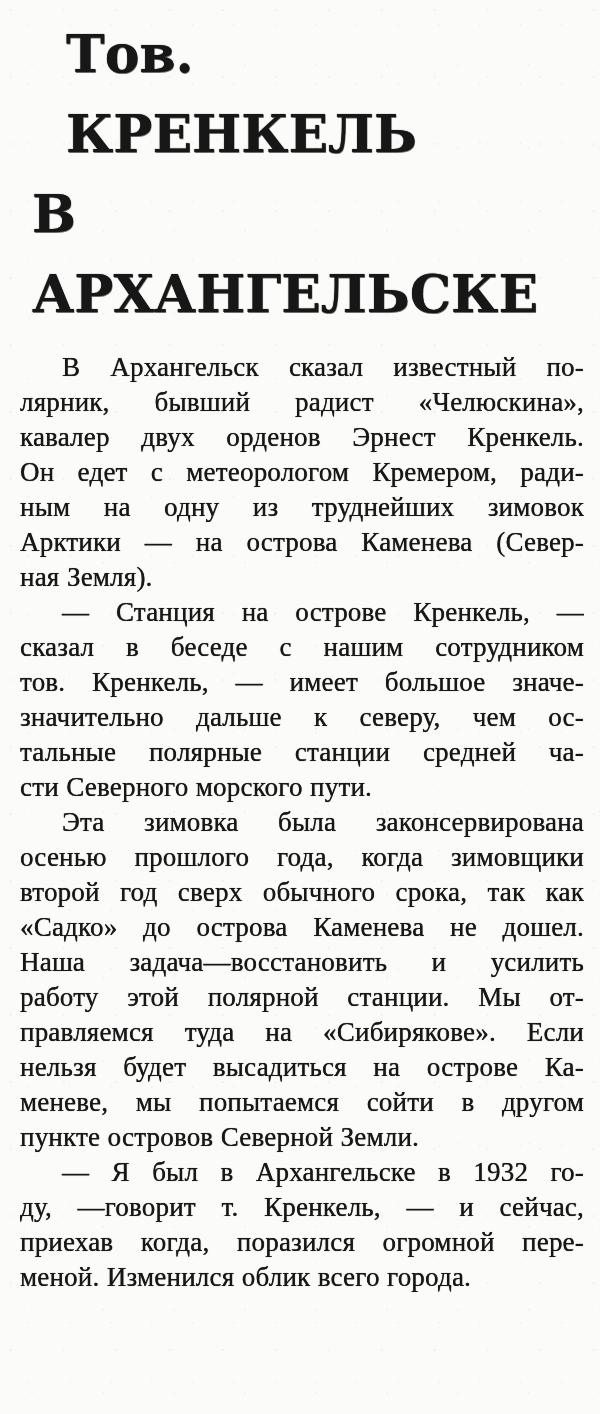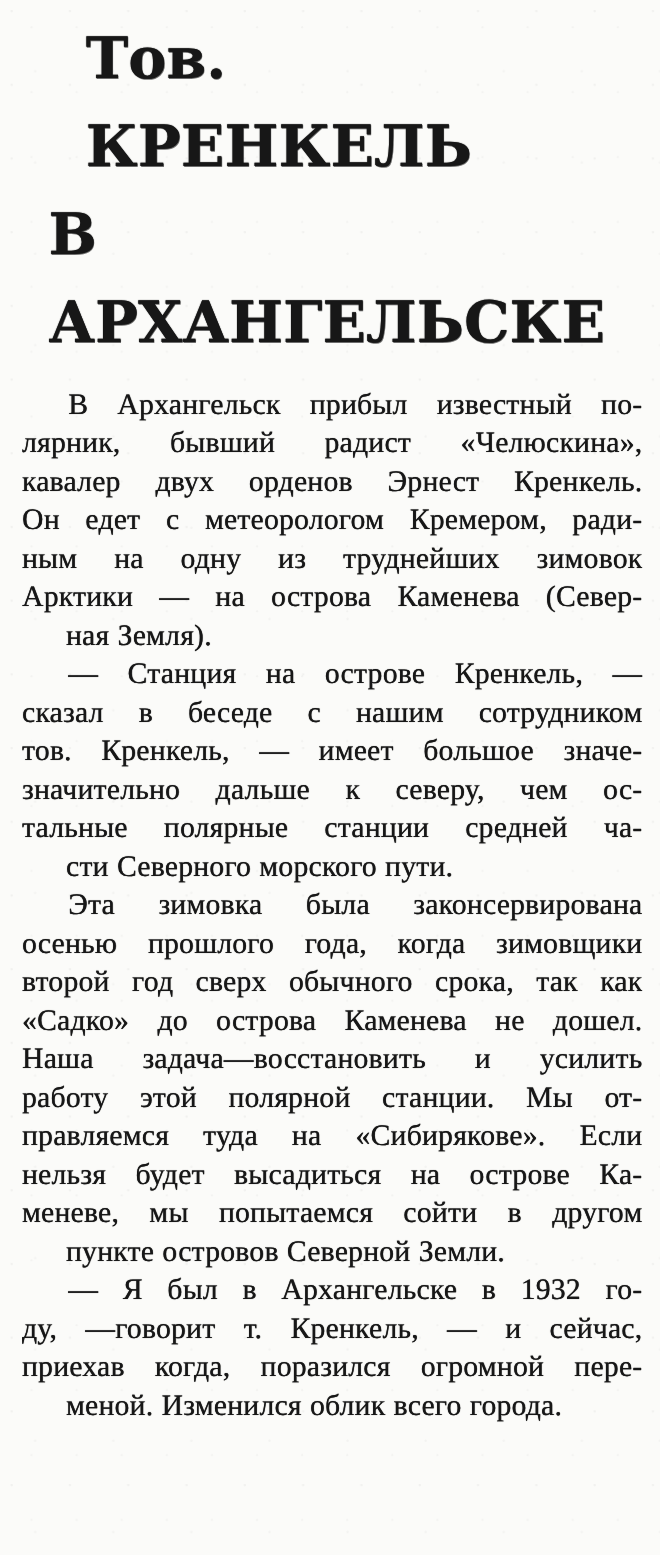--- a/index.html
+++ b/index.html
@@ -14,21 +14,21 @@
       radial-gradient(circle at 45% 78%, rgba(0,0,0,.030) 0 .7px, transparent 1.5px),
       #fbfbf9;
     background-size: 53px 67px, 41px 59px, 71px 83px, auto;
   }
   .sheet {
     position: relative;
     width: 600px; height: 1414px;
     filter: blur(0.2px);
   }
   
-  .headline { margin: 14px 0 0 0; padding-left: 12px; }
+  .headline { margin: 14px 0 0 0; }
   .hl {
     font-family: "DejaVu Serif", serif;
     font-weight: 700;
     font-size: 52px;
     line-height: 80px;
     text-align: justify;
     text-align-last: justify;
     text-shadow: 0 0 1px rgba(12,12,12,.9), .5px .5px 0 rgba(12,12,12,.55);
     white-space: normal;
   }
@@ -41,36 +41,36 @@
     line-height: 35px;
     height: 35px;
     overflow: hidden;
     text-align: justify;
     text-align-last: justify;
     letter-spacing: .2px;
     word-spacing: .5px;
     text-shadow: 0 0 .7px rgba(18,18,18,.85), .3px .3px 0 rgba(18,18,18,.35);
   }
   .ln.first { text-indent: 42px; }
-  .ln.end   { text-align-last: left; margin-left: 40px; }
+  .ln.end   { text-align-last: left; }
 </style>
 </head>
 <body>
 
 <div class="sheet">
 
   <h1 class="headline">
     <div class="hl hl1">Тов. КРЕНКЕЛЬ</div>
     <div class="hl hl2">В АРХАНГЕЛЬСКЕ</div>
   </h1>
 
   <section class="body">
 
     <div class="para">
-      <div class="ln first">В Архангельск прибыл известный по-</div>
+      <div class="ln first">В Архангельск сказал известный по-</div>
       <div class="ln">лярник, бывший радист «Челюскина»,</div>
       <div class="ln">кавалер двух орденов Эрнест Кренкель.</div>
       <div class="ln">Он едет с метеорологом Кремером, ради-</div>
       <div class="ln">ным на одну из труднейших зимовок</div>
       <div class="ln">Арктики — на острова Каменева (Север-</div>
       <div class="ln end">ная Земля).</div>
     </div>
 
     <div class="para">
       <div class="ln first">— Станция на острове Кренкель, —</div>

